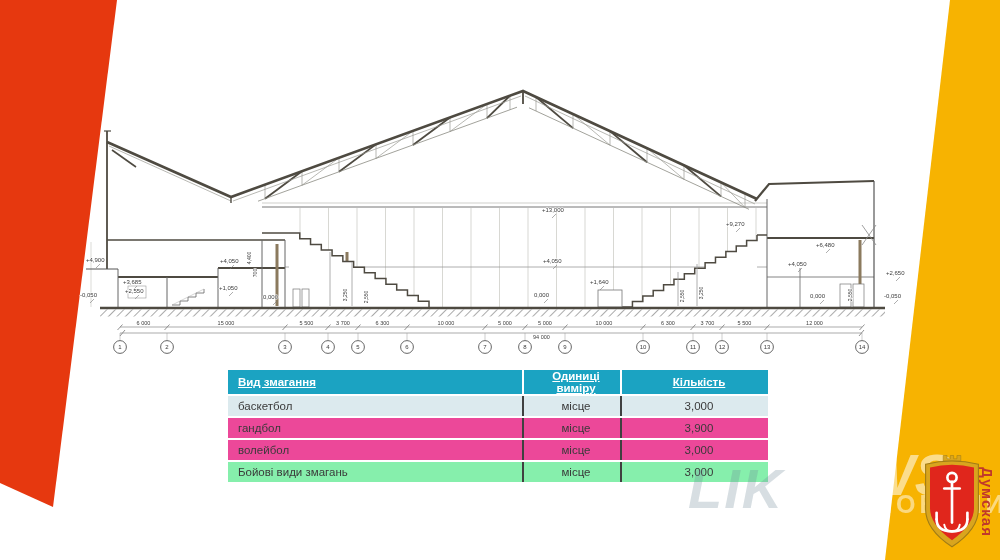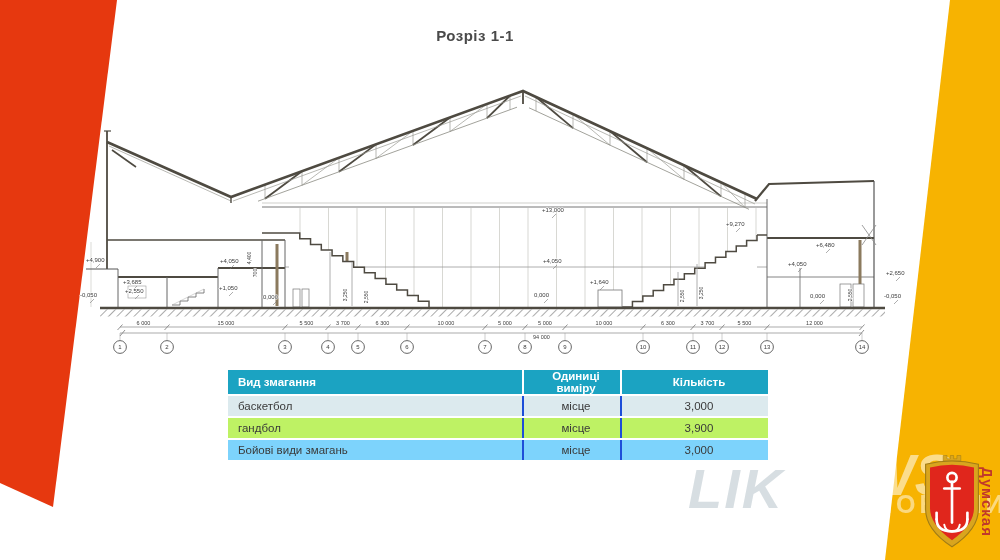--- a/index.html
+++ b/index.html
@@ -13,43 +13,42 @@
   #drawing{position:absolute;left:0;top:0;width:1000px;height:560px;}
   #drawing text{font-family:"Liberation Sans",sans-serif;fill:#3c3c3c;paint-order:stroke;
                 stroke:#ffffff;stroke-width:1.2px;stroke-linejoin:round;}
   .lbl{font-size:6px;}
   .dim{font-size:5.5px;}
   .rot{font-size:5px;}
   .bub{font-size:6px;}
   #cap{position:absolute;left:228px;top:368px;width:540px;border-collapse:separate;
        border-spacing:0 2px;table-layout:fixed;}
   #cap th{background:var(--teal,#1ba3c2);color:#fff;font-size:11.5px;font-weight:bold;height:24px;
-          padding:0 0 0 10px;text-align:left;border-right:2px solid #fff;}
+          padding:0 0 0 10px;text-align:left;border-right:2px solid #fff;text-decoration:underline;}
   #cap th:last-child,#cap td:last-child{border-right:none;}
-  #cap td{font-size:11.5px;color:#3a3a3a;height:20px;padding:0 0 0 10px;border-right:2px solid #1d4ed8;}
+  #cap td{font-size:11.5px;color:#3a3a3a;height:20px;padding:0 0 0 10px;border-right:2px solid #404040;}
   #cap th.c,#cap td.c{text-align:center;padding-left:8px;}
   #cap tr.ra td{background:#dceaee;}
-  #cap tr.rb td{background:#bef264;margin-left:36px;}
-  #cap tr.rc td{background:#7dd3fc;}
+  #cap tr.rb td{background:#ec4899;margin-left:36px;}
+  #cap tr.rc td{background:#86efac;}
   .wm{position:absolute;font-weight:bold;pointer-events:none;white-space:nowrap;}
   #wm-lik{left:688px;top:456px;font-size:56px;font-style:italic;color:rgba(110,135,150,.28);letter-spacing:2px;}
   #wm-ws{left:860px;top:441px;font-size:58px;font-style:italic;color:rgba(255,255,255,.55);}
   #wm-nov{left:874px;top:490px;font-size:25px;color:rgba(255,255,255,.5);letter-spacing:4px;}
   #emblem{position:absolute;left:919px;top:452px;width:66px;height:106px;}
   #dumskaya{position:absolute;left:941px;top:494px;width:94px;height:16px;transform:rotate(90deg);
             font-size:15px;font-weight:bold;color:#c0392b;letter-spacing:1px;text-align:center;}
 </style>
 </head>
 <body>
 
 <div class="stage">
   <div class="wedge" id="wedge-left"></div>
   <div class="wedge" id="wedge-right"></div>
 
-  <div id="title">Розріз 1-1</div>
 
   <svg id="drawing" viewBox="0 0 1000 560">
     <defs>
       <pattern id="hatch" width="6" height="6" patternUnits="userSpaceOnUse" patternTransform="rotate(45)">
         <line x1="0" y1="0" x2="0" y2="6" stroke="#555" stroke-width="1"></line>
       </pattern>
     </defs>
 
     <g id="g-mullions">
         <line x1="300" y1="208" x2="300" y2="307" stroke="#bdbdb5" stroke-width="0.6"></line>
@@ -298,20 +297,25 @@
         <tr class="ra">
           <td>баскетбол</td>
           <td class="c">місце</td>
           <td class="c">3,000</td>
         </tr>
         <tr class="rb">
           <td>гандбол</td>
           <td class="c">місце</td>
           <td class="c">3,900</td>
         </tr>
+        <tr class="rb">
+          <td>волейбол</td>
+          <td class="c">місце</td>
+          <td class="c">3,000</td>
+        </tr>
         <tr class="rc">
           <td>Бойові види змагань</td>
           <td class="c">місце</td>
           <td class="c">3,000</td>
         </tr>
       </tbody>
   </table>
 
   <div class="wm" id="wm-lik">LIK</div>
   <div class="wm" id="wm-ws">WS</div>

